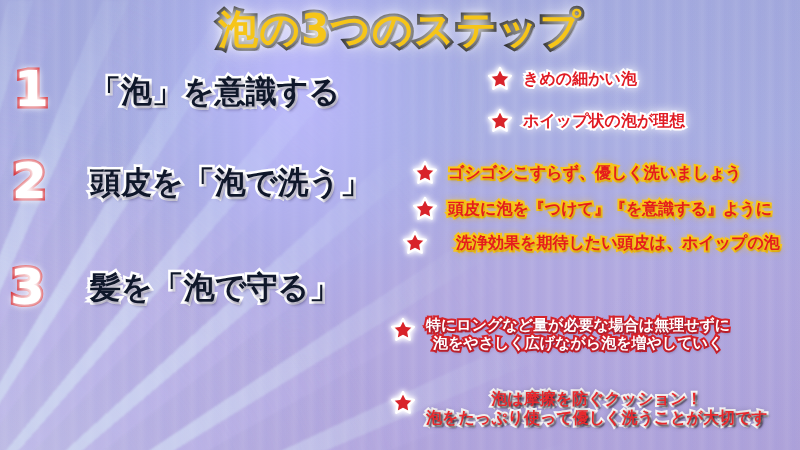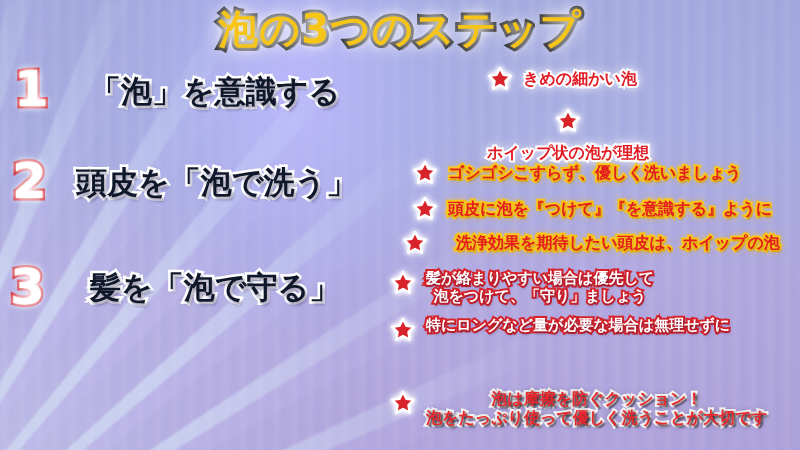--- a/index.html
+++ b/index.html
@@ -200,31 +200,31 @@
 
     <div class="bullet" style="left:487px; top:66px;">
       <span class="star">
         <svg viewBox="0 0 24 24">
             <path fill="currentColor" stroke="#ffffff" stroke-width="2.2" stroke-linejoin="round" d="M12 1.8l3.1 6.3 6.9 1-5 4.9 1.2 6.9L12 17.6l-6.2 3.3 1.2-6.9-5-4.9 6.9-1z"></path>
           </svg>
       </span>
       <span class="btext v-glow">きめの細かい泡</span>
     </div>
 
-    <div class="bullet" style="left:487px; top:108px;flex-direction:column;">
+    <div class="bullet" style="left:487px; top:108px;">
       <span class="star">
         <svg viewBox="0 0 24 24">
             <path fill="currentColor" stroke="#ffffff" stroke-width="2.2" stroke-linejoin="round" d="M12 1.8l3.1 6.3 6.9 1-5 4.9 1.2 6.9L12 17.6l-6.2 3.3 1.2-6.9-5-4.9 6.9-1z"></path>
           </svg>
       </span>
       <span class="btext v-glow">ホイップ状の泡が理想</span>
     </div>
 
     <div class="step-num" style="left:12px; top:156px;">2</div>
-    <div class="step-head" style="left:56px; top:167px;">頭皮を「泡で洗う」</div>
+    <div class="step-head" style="left:70px; top:167px;">頭皮を「泡で洗う」</div>
 
     <div class="bullet" style="left:412px; top:160px;">
       <span class="star">
         <svg viewBox="0 0 24 24">
             <path fill="currentColor" stroke="#ffffff" stroke-width="2.2" stroke-linejoin="round" d="M12 1.8l3.1 6.3 6.9 1-5 4.9 1.2 6.9L12 17.6l-6.2 3.3 1.2-6.9-5-4.9 6.9-1z"></path>
           </svg>
       </span>
       <span class="btext v-yellow">ゴシゴシこすらず、優しく洗いましょう</span>
     </div>
 
@@ -242,40 +242,30 @@
         <svg viewBox="0 0 24 24">
             <path fill="currentColor" stroke="#ffffff" stroke-width="2.2" stroke-linejoin="round" d="M12 1.8l3.1 6.3 6.9 1-5 4.9 1.2 6.9L12 17.6l-6.2 3.3 1.2-6.9-5-4.9 6.9-1z"></path>
           </svg>
       </span>
       <span class="btext v-yellow">洗浄効果を期待したい頭皮は、ホイップの泡</span>
     </div>
 
     <div class="step-num" style="left:10px; top:262px;">3</div>
     <div class="step-head" style="left:70px; top:272px;">髪を「泡で守る」</div>
 
-    <div class="bullet stack" style="left:390px; top:270px;">
-      <span class="star">
-        <svg viewBox="0 0 24 24">
-            <path fill="currentColor" stroke="#ffffff" stroke-width="2.2" stroke-linejoin="round" d="M12 1.8l3.1 6.3 6.9 1-5 4.9 1.2 6.9L12 17.6l-6.2 3.3 1.2-6.9-5-4.9 6.9-1z"></path>
-          </svg>
-      </span>
-      <span class="btext v-white c">
-        <span class="line">髪が絡まりやすい場合は優先して</span>
-        <span class="line">泡をつけて、「守り」ましょう</span>
-      </span>
-    </div>
 
     <div class="bullet stack" style="left:390px; top:317px;">
       <span class="star">
         <svg viewBox="0 0 24 24">
             <path fill="currentColor" stroke="#ffffff" stroke-width="2.2" stroke-linejoin="round" d="M12 1.8l3.1 6.3 6.9 1-5 4.9 1.2 6.9L12 17.6l-6.2 3.3 1.2-6.9-5-4.9 6.9-1z"></path>
           </svg>
       </span>
       <span class="btext v-white c">
         <span class="line">特にロングなど量が必要な場合は無理せずに</span>
+        <span class="line">泡をやさしく広げながら泡を増やしていく</span>
       </span>
     </div>
 
     <div class="bullet stack" style="left:390px; top:390px;">
       <span class="star">
         <svg viewBox="0 0 24 24">
             <path fill="currentColor" stroke="#ffffff" stroke-width="2.2" stroke-linejoin="round" d="M12 1.8l3.1 6.3 6.9 1-5 4.9 1.2 6.9L12 17.6l-6.2 3.3 1.2-6.9-5-4.9 6.9-1z"></path>
           </svg>
       </span>
       <span class="btext v-dark c">

